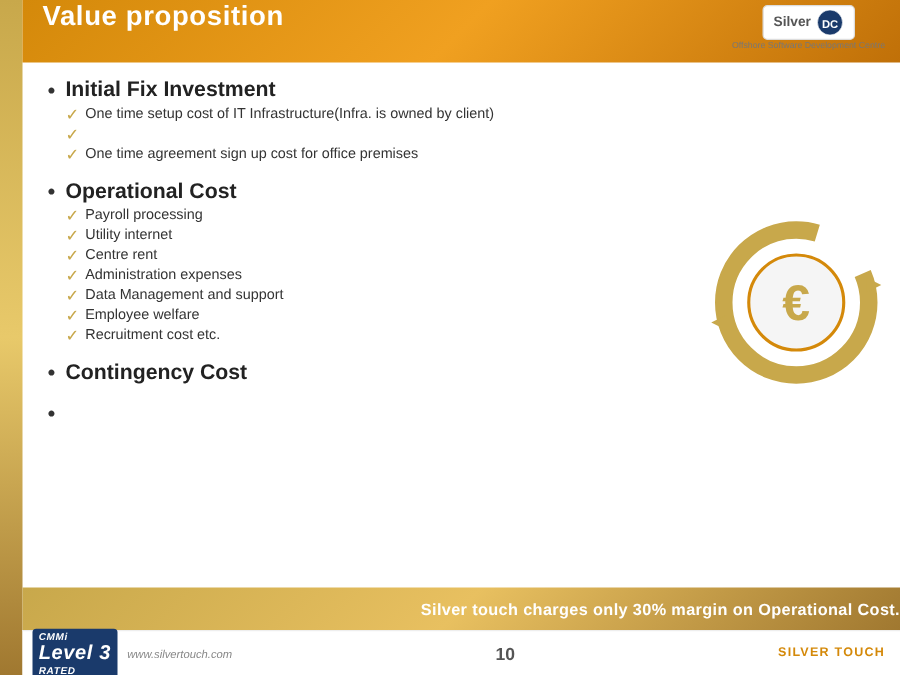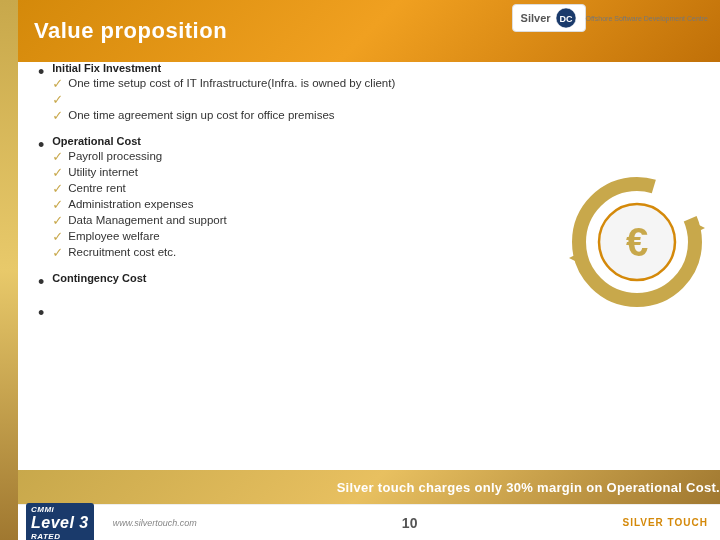--- a/index.html
+++ b/index.html
@@ -37,41 +37,41 @@
       justify-content: space-between;
       padding: 0 12px 0 8px;
     }
 
     
     .top-bar {
       position: absolute;
       top: 0;
       left: 18px;
       right: 0;
-      height: 62px;
+      height: 50px;
       background: linear-gradient(135deg, #d4890a 0%, #f0a020 50%, #c07008 100%);
       display: flex;
-      align-items: center;
+      align-items: flex-start;
       padding: 0 16px;
     }
 
     .top-bar-title {
       color: #fff;
       font-size: 22px;
       font-weight: bold;
       letter-spacing: 0.5px;
     }
 
     
     .logo-area {
       position: absolute;
       top: 4px;
       right: 12px;
       display: flex;
-      flex-direction: row;
+      flex-direction: column;
       align-items: center;
     }
 
     .logo-box {
       background: #fff;
       border: 1px solid #ddd;
       border-radius: 4px;
       padding: 2px 8px;
       display: flex;
       align-items: center;
@@ -114,21 +114,21 @@
       margin-right: 8px;
       margin-top: 0px;
       flex-shrink: 0;
     }
 
     .section-content {
       flex: 1;
     }
 
     .section-title {
-      font-size: 11px;
+      font-size: 17px;
       font-weight: bold;
       color: #222;
       margin-bottom: 3px;
     }
 
     .check-list {
       list-style: none;
       padding: 0;
       margin: 0;
     }
@@ -187,21 +187,20 @@
       letter-spacing: 0.5px;
     }
 
     .cmmi-badge span {
       font-size: 16px;
     }
 
     .website-text {
       font-size: 9px;
       color: #888;
-      margin-left: 11px;
     }
 
     .page-number {
       font-size: 14px;
       color: #555;
       font-weight: bold;
     }
 
     .silver-touch-logo {
       font-size: 10px;

